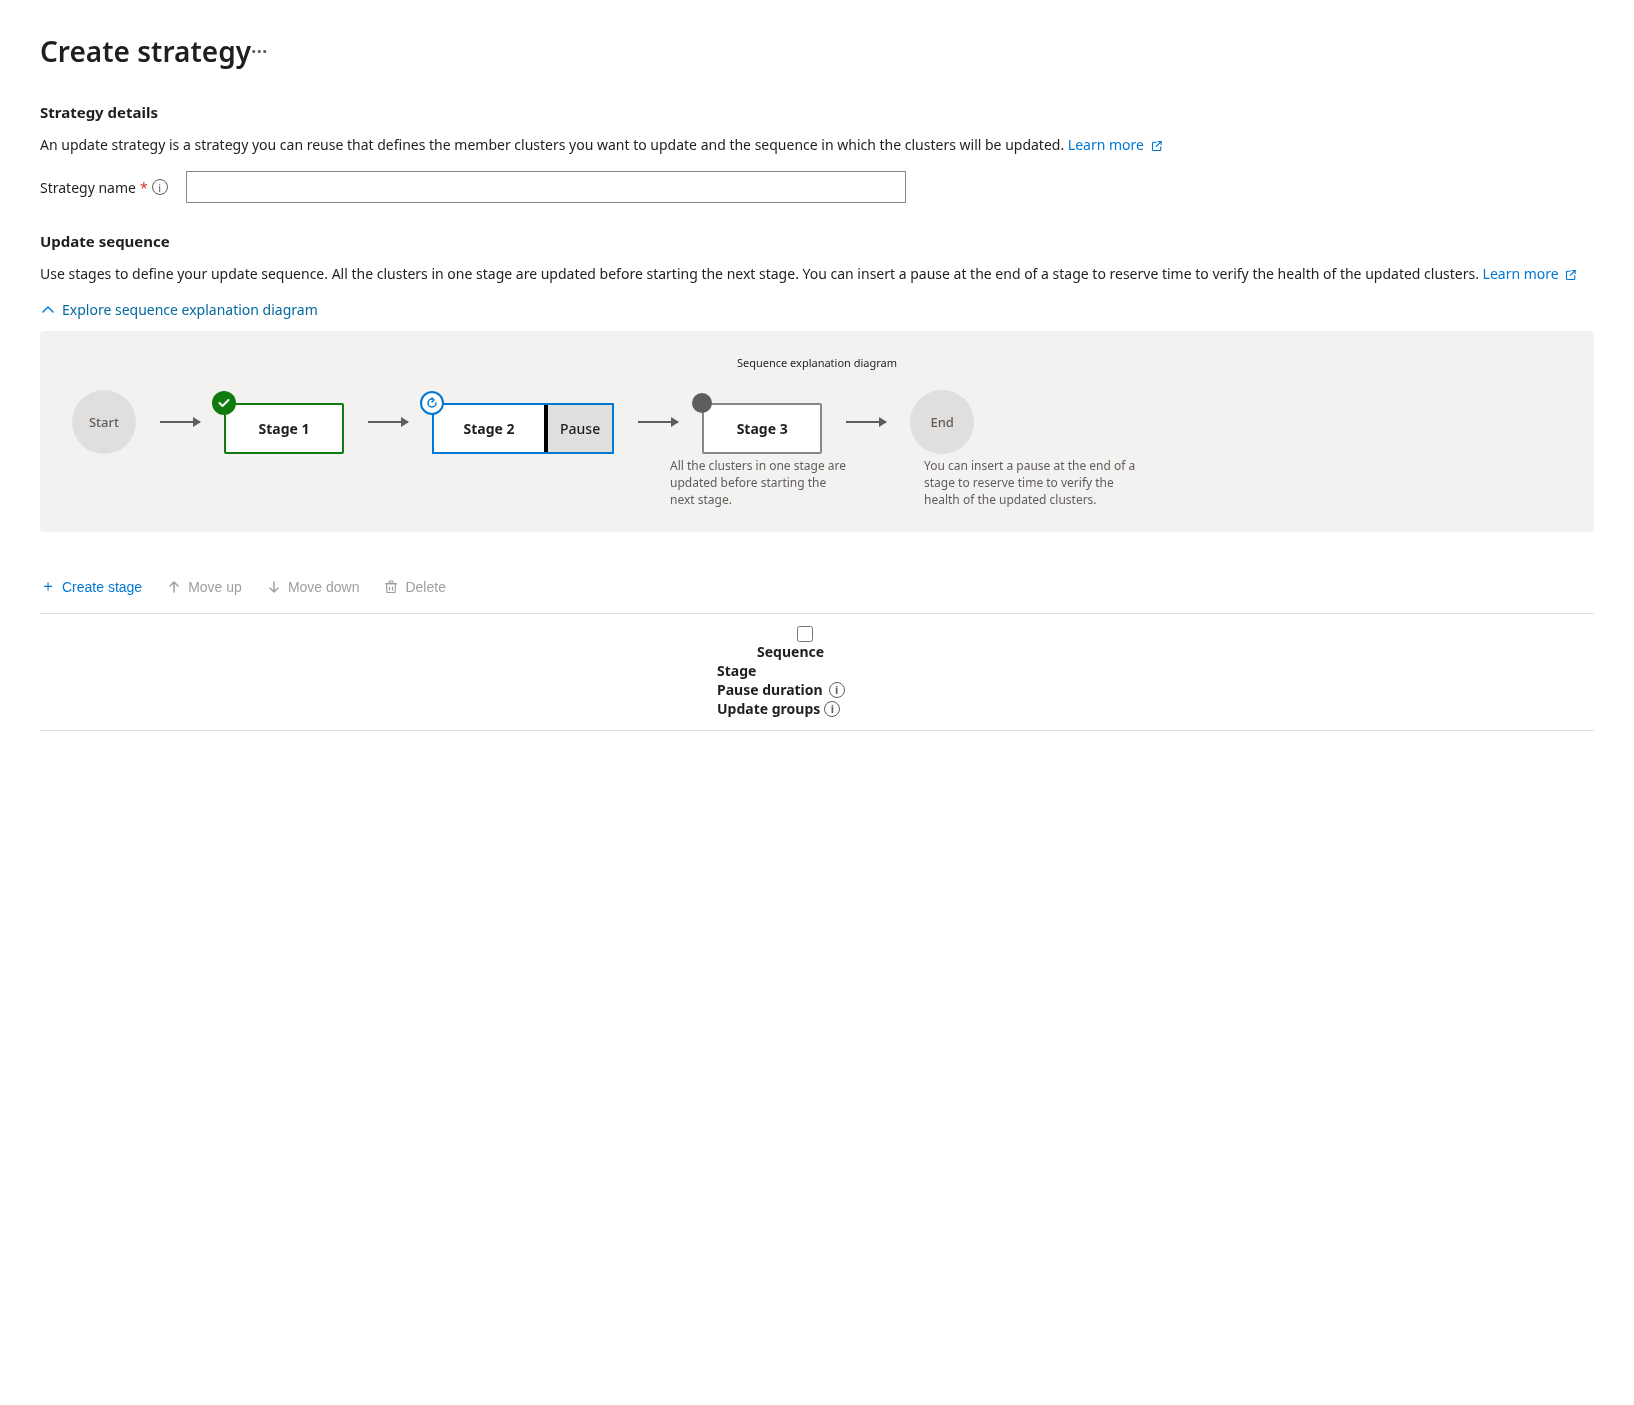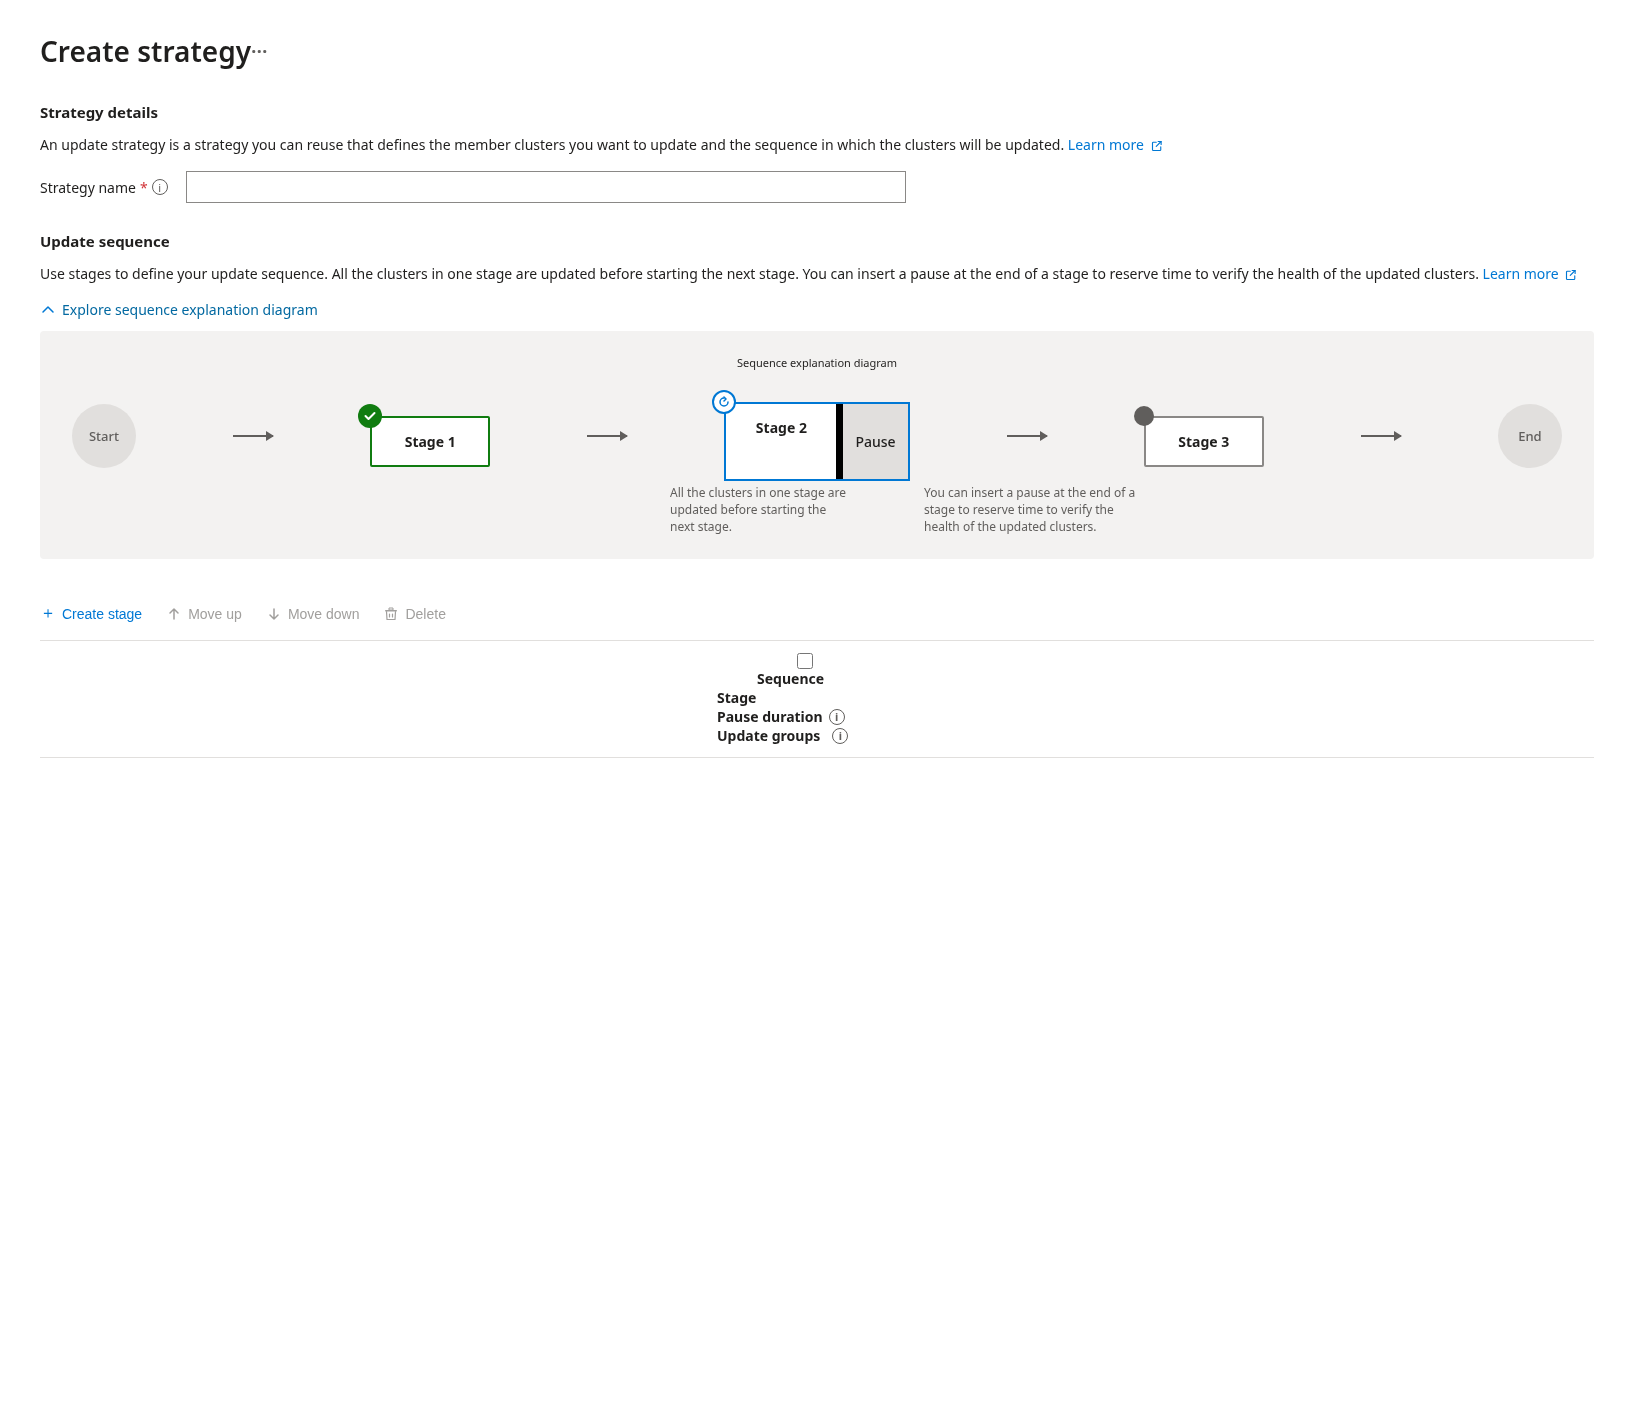--- a/index.html
+++ b/index.html
@@ -116,21 +116,21 @@
     .diagram-title {
       text-align: center;
       font-size: 11px;
       color: #201f1e;
       margin-bottom: 20px;
     }
 
     .diagram-flow {
       display: flex;
       align-items: center;
-      justify-content: space-between;
+      justify-content: flex-start;
       gap: 16px;
       position: relative;
     }
 
     .flow-node {
       display: flex;
       flex-direction: column;
       align-items: center;
     }
 
@@ -269,21 +269,21 @@
       min-width: 200px;
       display: flex;
       align-items: center;
       gap: 6px;
     }
     .col-update {
       flex: 2;
       min-width: 200px;
       display: flex;
       align-items: center;
-      gap: 12px;
+      gap: 4px;
     }
 
     .checkbox-input {
       width: 16px;
       height: 16px;
       cursor: pointer;
     }
 
     
     .svg-icon {
@@ -374,21 +374,21 @@
       <div class="flow-node" style="position:relative;">
         <div style="position:relative; margin-top:12px;">
           <div class="stage-icon blue" style="position:absolute; top:-12px; left:-12px; z-index:2; background:#fff; border:2px solid #0078d4;">
             <svg width="12" height="12" viewBox="0 0 12 12" fill="none">
               <path d="M10 6A4 4 0 1 1 6 2" stroke="#0078d4" stroke-width="1.5" stroke-linecap="round"></path>
               <path d="M6 1L8 3L6 5" stroke="#0078d4" stroke-width="1.5" stroke-linecap="round" stroke-linejoin="round"></path>
             </svg>
           </div>
           <div style="display:flex; align-items:stretch; border:2px solid #0078d4;">
             <div style="padding: 14px 20px; font-size:14px; font-weight:700; background:#fff; min-width:110px; text-align:center;">Stage 2</div>
-            <div style="padding: 28px 12px; background:#e1dfdd; font-size:14px; font-weight:500; color:#201f1e; border-left:7px solid #000000; display:flex; align-items:center;">Pause</div>
+            <div style="padding: 14px 12px; background:#e1dfdd; font-size:14px; font-weight:500; color:#201f1e; border-left:4px solid #000000; display:flex; align-items:center;">Pause</div>
           </div>
         </div>
       </div>
 
       <div class="arrow">
         <div class="arrow-line"></div>
       </div>
 
       <div class="flow-node" style="position:relative;">
         <div style="position:relative; margin-top:12px;">

